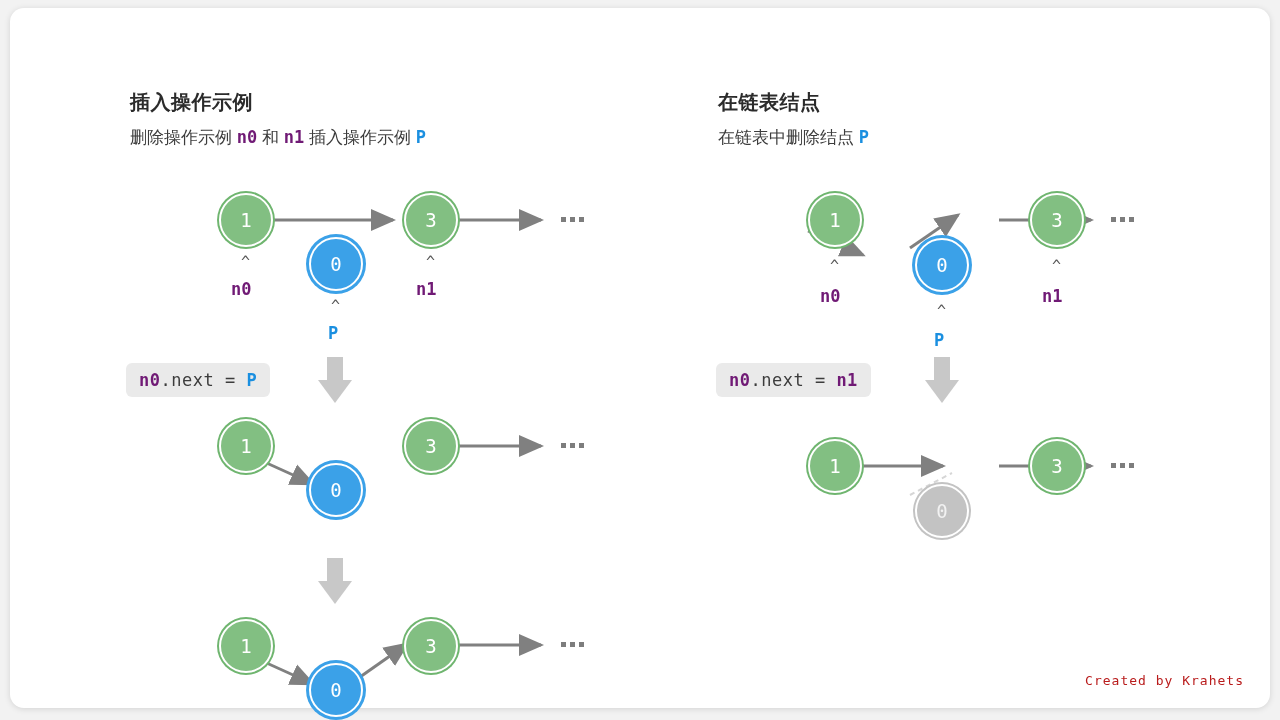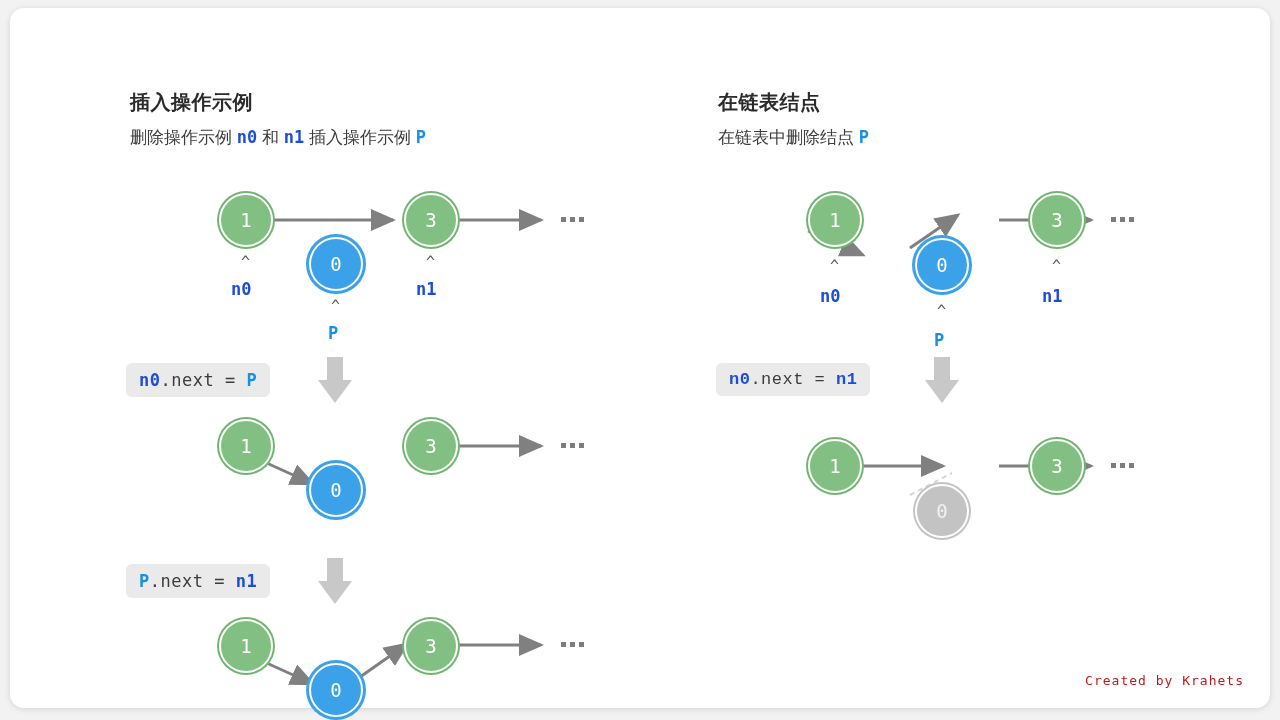--- a/index.html
+++ b/index.html
@@ -29,21 +29,21 @@
     white-space: nowrap;
     letter-spacing: 0.5px;
   }
   .panel-sub {
     position: absolute;
     font-size: 17px;
     color: #3c3c3c;
     white-space: nowrap;
   }
   .mono { font-family: "DejaVu Sans Mono", monospace; font-weight: bold; }
-  .green-t { color: #1d4ed8; text-align: center; }
+  .green-t { color: #701a75; text-align: center; }
   .blue-t { color: #1a8fe0; }
 
   
   .node {
     position: absolute;
     width: 54px; height: 54px;
     border-radius: 50%;
     box-sizing: border-box;
     display: flex; align-items: center; justify-content: center;
     font-family: "DejaVu Sans Mono", monospace;
@@ -172,21 +172,20 @@
 
     <div class="node green" style="left:209px; top:376px;">1</div>
     <div class="node blue" style="left:299px; top:420px;">0</div>
     <div class="node green" style="left:394px; top:376px;">3</div>
     <div class="dots" style="left:551px; top:400px;">
       <i></i>
         <i></i>
         <i></i>
     </div>
 
-    <div class="chip" style="left:116px; top:521px;"><b class="blue-t">P</b><span>.next = </span><b class="green-t">n1</b></div>
     <div class="bigdown" style="left:308px; top:515px;">
       <div class="stem"></div>
         <div class="head"></div>
     </div>
 
     <div class="node green" style="left:209px; top:576px;">1</div>
     <div class="node blue" style="left:299px; top:620px;">0</div>
     <div class="node green" style="left:394px; top:576px;">3</div>
     <div class="dots" style="left:551px; top:599px;">
       <i></i>
@@ -224,21 +223,21 @@
     <div class="nlabel blue-t" style="left:294px; top:289px;">P</div>
     <div class="caret" style="left:412px; top:216px;">^</div>
     <div class="nlabel green-t" style="left:402px; top:245px;">n1</div>
 
     <div class="dots" style="left:471px; top:174px;">
       <i></i>
         <i></i>
         <i></i>
     </div>
 
-    <div class="chip" style="left:76px; top:320px;font-family:Liberation Mono, monospace;"><b class="green-t">n0</b><span>.next = </span><b class="green-t">n1</b></div>
+    <div class="chip" style="left:76px; top:320px;"><b class="green-t">n0</b><span>.next = </span><b class="green-t">n1</b></div>
     <div class="bigdown" style="left:285px; top:314px;">
       <div class="stem"></div>
         <div class="head"></div>
     </div>
 
     <div class="node green" style="left:168px; top:396px;">1</div>
     <div class="node gray" style="left:275px; top:441px;">0</div>
     <div class="node green" style="left:390px; top:396px;">3</div>
     <div class="dots" style="left:471px; top:420px;">
       <i></i>

